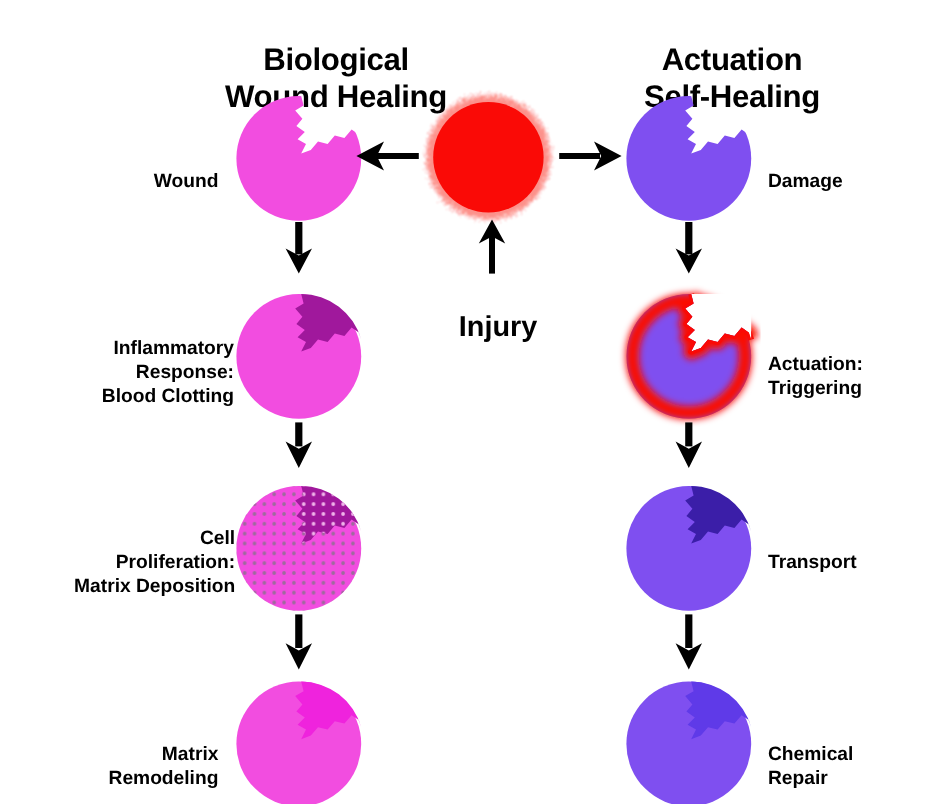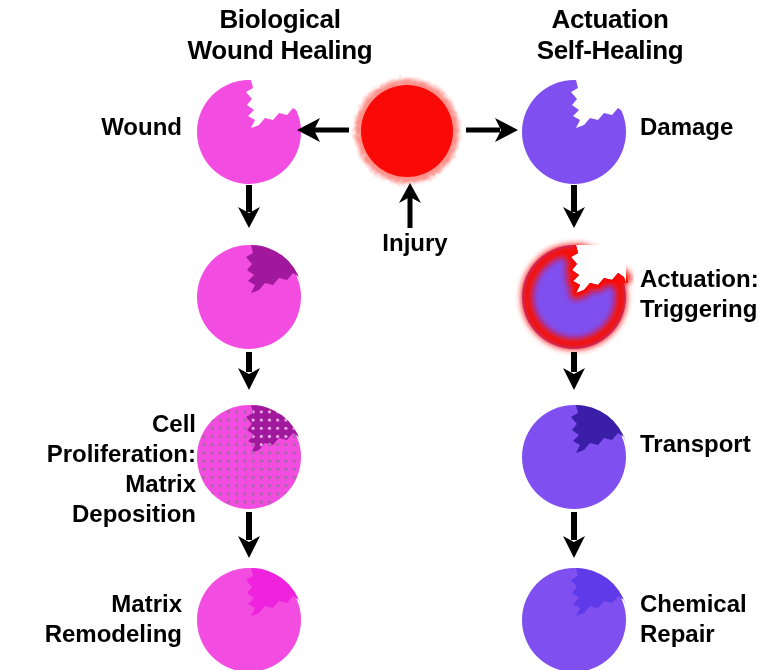--- a/index.html
+++ b/index.html
@@ -30,21 +30,21 @@
     letter-spacing: -0.3px;
     color: #000;
     white-space: pre-line;
   }
   #title-bio  { left: 120px; top: 4px;  width: 320px; }
   #title-syn  { left: 450px; top: 4px;  width: 320px; }
 
   .row-label {
     position: absolute;
     font-weight: bold;
-    font-size: 24px;
+    font-size: 16px;
     line-height: 1.25;
     color: #000;
     white-space: pre-line;
   }
   .row-label.right-align { text-align: right; }
   .row-label.left-align  { text-align: left; }
 
   
   #lbl-l0 { left: 0px;   top: 112px; width: 182px; }
   #lbl-l1 { left: 0px;   top: 251px; width: 195px; }
@@ -60,34 +60,37 @@
   #lbl-injury {
     position: absolute;
     left: 355px; top: 229px; width: 120px;
     text-align: center;
     font-weight: bold;
     font-size: 24px;
     color: #000;
   }
 
   svg.fig { position: absolute; overflow: visible; }
-  .no-select { user-select: none; }
+  .no-select { user-select: none; margin-top: 30px; }
 </style>
 </head>
 <body>
 
 <div id="stage">
 
   <div class="col-title no-select" id="title-bio">Biological
 Wound Healing</div>
 
   <div class="col-title no-select" id="title-syn">Actuation
 Self-Healing</div>
 
   <div class="row-label right-align no-select" id="lbl-l0">Wound</div>
+  <div class="row-label right-align no-select" id="lbl-l1">Inflammatory
+Response:
+Blood Clotting</div>
   <div class="row-label right-align no-select" id="lbl-l3">Matrix
 Remodeling</div>
   <div class="row-label right-align no-select" id="lbl-l2">Cell
 Proliferation:
 Matrix Deposition</div>
 
   <div class="row-label left-align no-select" id="lbl-r0">Damage</div>
   <div class="row-label left-align no-select" id="lbl-r1">Actuation:
 Triggering</div>
   <div class="row-label left-align no-select" id="lbl-r2">Transport</div>

